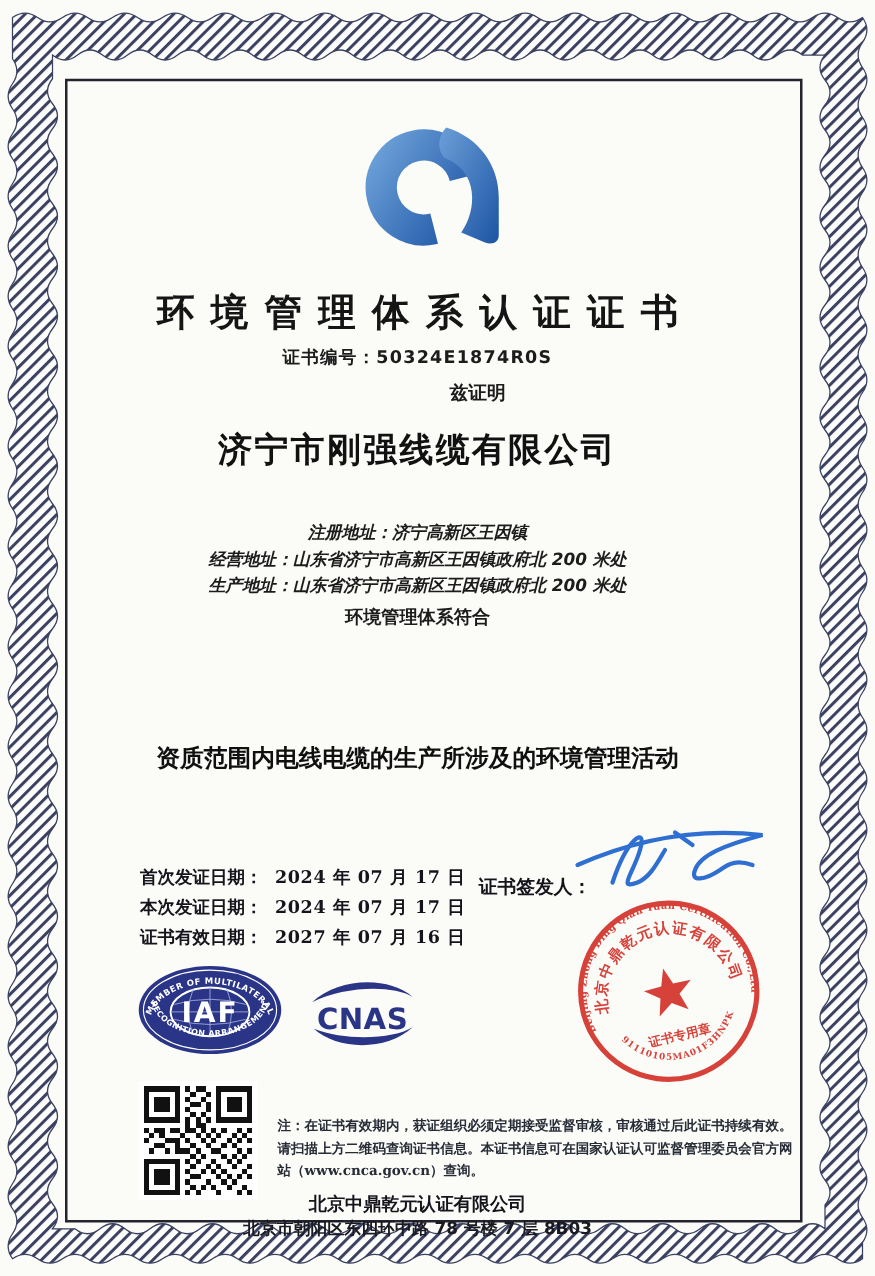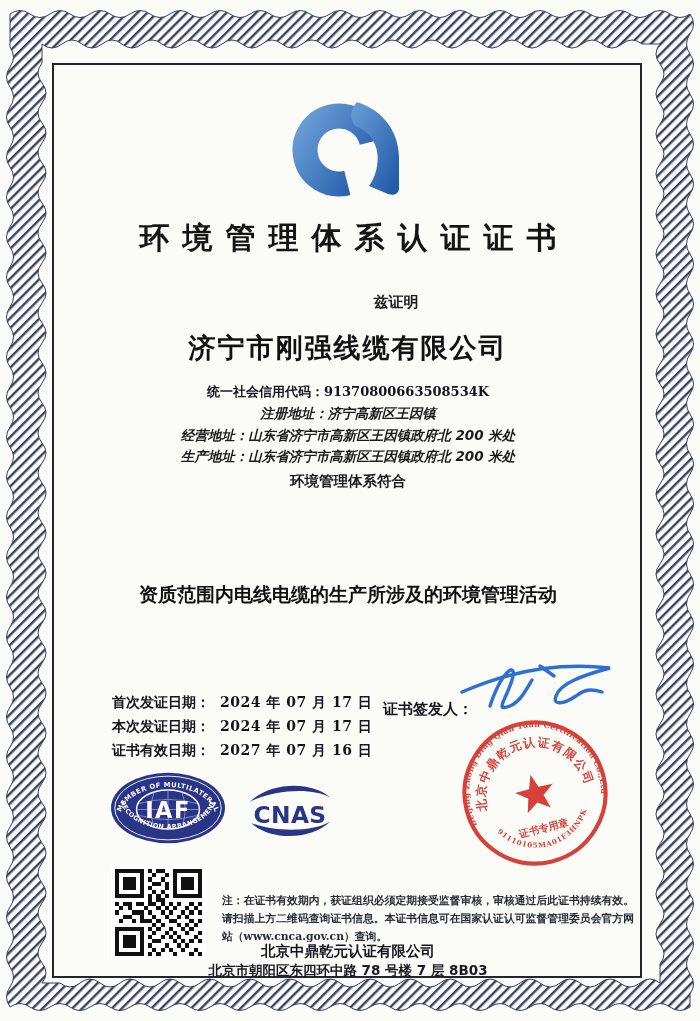--- a/index.html
+++ b/index.html
@@ -3,21 +3,21 @@
 <meta charset="utf-8">
 <style>
   html,body{margin:0;padding:0;background:#e9e9e7;}
   .page{
     position:relative; width:700px; height:1021px; margin:0 auto;
     background:#fbfbf8; overflow:hidden;
     font-family:"DejaVu Sans","Liberation Sans",sans-serif;
     color:#1c1c1c;
   }
   .abs{position:absolute;}
-  .center{left:52px; width:592px; text-align:center;}
+  .center{left:38px; width:592px; text-align:center;margin-top:12px;}
   
   #border-svg{position:absolute; left:0; top:0; pointer-events:none;}
   
   .inner-frame{
     position:absolute; left:52px; top:63px; width:590px; height:915px;
     border:2.5px solid #23242e; box-sizing:border-box;
   }
   .title{
     top:218px; font-size:30px; font-weight:700; letter-spacing:13px; text-indent:13px;
     color:#151515;
@@ -92,28 +92,28 @@
           <stop offset="1" stop-color="#1d55a4"></stop>
       </linearGradient>
     </defs>
     <circle cx="52" cy="62" r="34" fill="none" stroke="url(#blu)" stroke-width="25" stroke-dasharray="160 54" stroke-dashoffset="-52" transform="rotate(-12 52 62)"></circle>
     <path fill="url(#blu)" d="M70,14 C96,22 112,44 112,70 L112,100 C112,106 107,108 101,106 L82,98
       C95,80 96,48 68,38 C62,30 64,20 70,14 Z"></path>
   </svg>
 
   <div class="abs center title">环境管理体系认证证书</div>
 
+  <div class="abs center cert-no">
+    <span>证书编号：</span><span>50324E1874R0S</span>
+  </div>
 
   <div class="abs center hereby">兹证明</div>
 
   <div class="abs center company">济宁市刚强线缆有限公司</div>
 
-  <div class="abs center credit">
-    <span>统一社会信用代码：</span><span>91370800663508534K</span>
-  </div>
 
   <div class="abs center addr addr1">
     <span>注册地址：</span><span>济宁高新区王因镇</span>
   </div>
   <div class="abs center addr addr2">
     <span>经营地址：</span><span>山东省济宁市高新区王因镇政府北 200 米处</span>
   </div>
   <div class="abs center addr addr3">
     <span>生产地址：</span><span>山东省济宁市高新区王因镇政府北 200 米处</span>
   </div>

